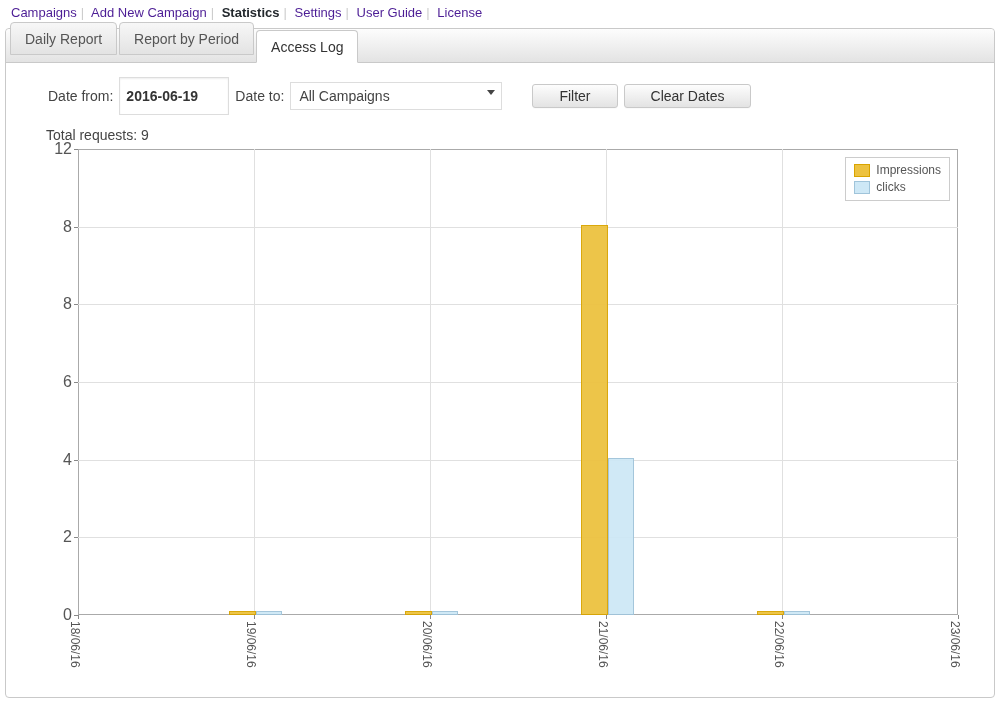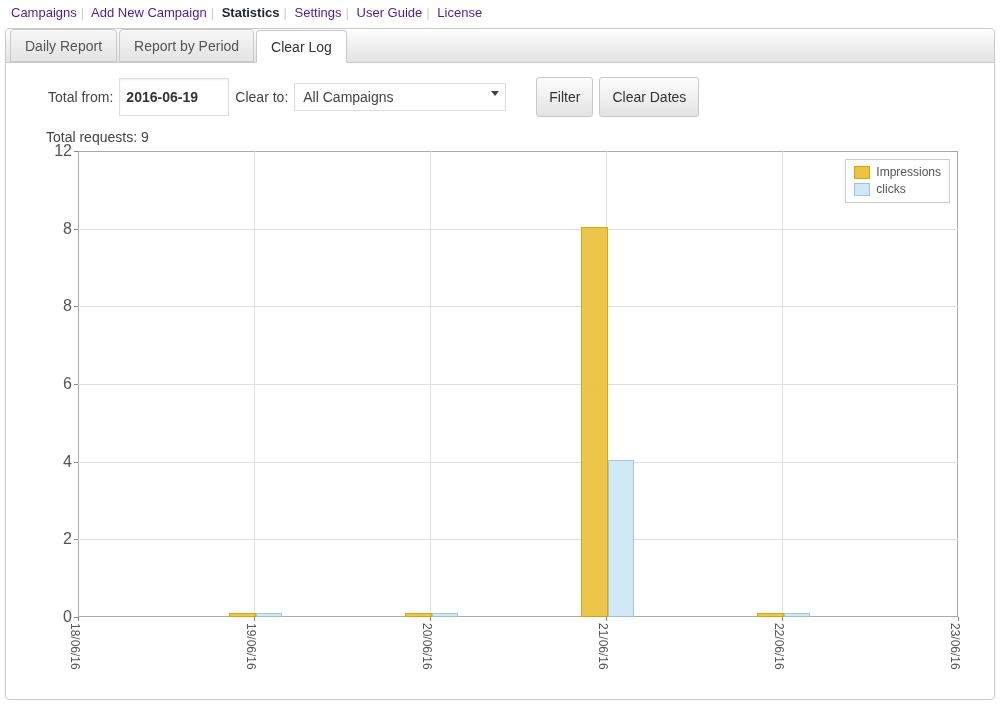--- a/index.html
+++ b/index.html
@@ -61,21 +61,21 @@
     background: transparent;
     top: 1px;
     border-radius: 4px 4px 0 0;
   }
   .tab.inactive-left {
     border: 1px solid #c9c9c9;
     background: linear-gradient(#f7f7f7, #e3e3e3);
     border-bottom: 1px solid #c9c9c9;
     top: 0;
     margin-top: 2px;
-    margin-bottom: 0;
+    margin-bottom: 7px;
   }
   .tab.active {
     background: #fff;
     border: 1px solid #c9c9c9;
     border-bottom: 1px solid #fff;
     color: #333;
   }
   .controls {
     display: flex;
     align-items: center;
@@ -111,27 +111,27 @@
   .select-wrap .caret {
     position: absolute;
     right: 6px;
     top: 7px;
     width: 0; height: 0;
     border-left: 4px solid transparent;
     border-right: 4px solid transparent;
     border-top: 5px solid #444;
   }
   .btn {
-    height: 40px;
+    height: 24px;
     border: 1px solid #c9c9c9;
     border-radius: 3px;
     background: linear-gradient(#fdfdfd, #e3e3e3);
     font-size: 14px;
     color: #333;
-    padding: 0 12px;
+    padding: 0 26px;
     cursor: pointer;
     box-shadow: 0 1px 0 rgba(0,0,0,0.02);
   }
 
   .total {
     margin: 8px 0 0 40px;
     font-size: 14px;
     color: #444;
   }
   .total span.num { }
@@ -241,27 +241,27 @@
     <a href="#" class="active">Statistics</a><span class="sep">|</span>
     <a href="#">Settings</a><span class="sep">|</span>
     <a href="#">User Guide</a><span class="sep">|</span>
     <a href="#">License</a>
   </div>
 
   <div class="panel">
     <div class="tab-bar">
       <div class="tab inactive-left">Daily Report</div>
       <div class="tab inactive-left">Report by Period</div>
-      <div class="tab active">Clear Log</div>
+      <div class="tab active">Access Log</div>
     </div>
 
     <div class="controls">
-      <span>Total from:</span>
+      <span>Date from:</span>
       <input class="date-input" value="2016-06-19" style="">
-      <span>Clear to:</span>
+      <span>Date to:</span>
       <div class="select-wrap">
         <span>All Campaigns</span>
         <span class="caret"></span>
       </div>
       <div style="width:18px"></div>
       <button class="btn">Filter</button>
       <button class="btn">Clear Dates</button>
     </div>
 
     <div class="total">

